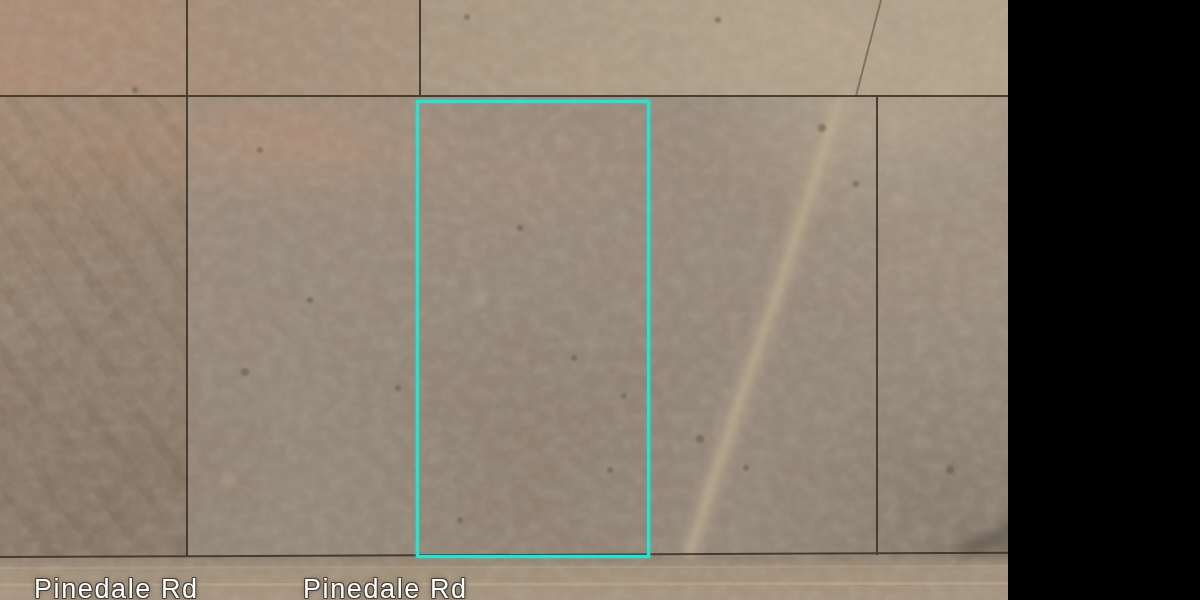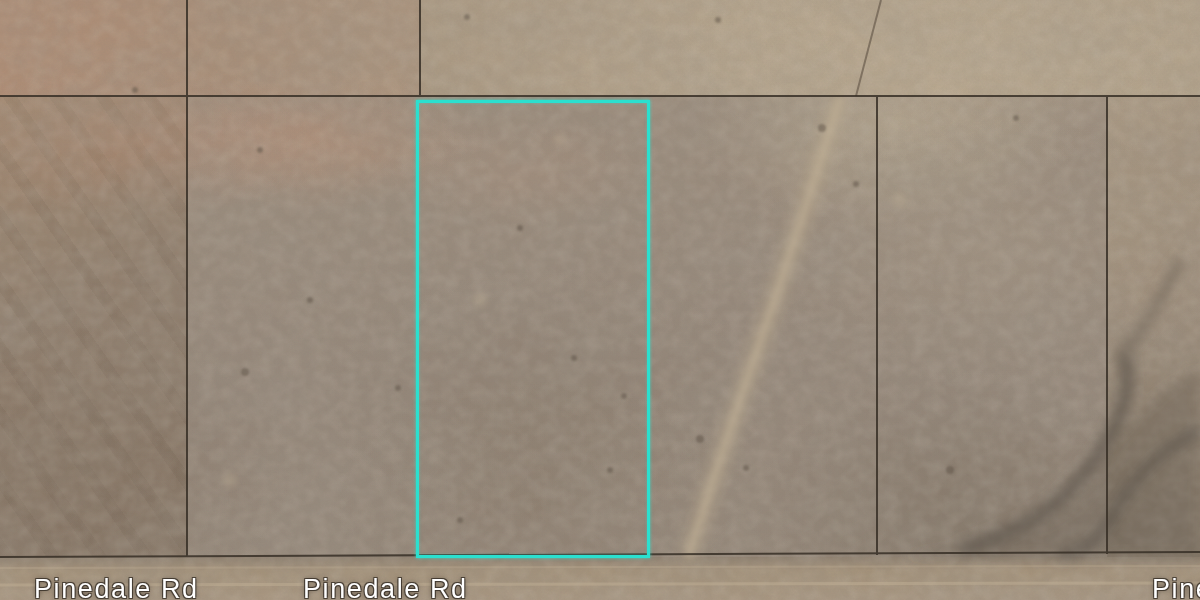--- a/index.html
+++ b/index.html
@@ -1,18 +1,18 @@
 <!DOCTYPE html>
 <html><head>
 <meta charset="utf-8">
 <style>
   html, body { margin: 0; padding: 0; background: #000; }
   #viewport {
     position: relative;
-    width: 1200px;
+    width: 1008px;
     height: 600px;
     overflow: hidden;
     font-family: "Liberation Sans", sans-serif;
     background: #9c8b78;
     cursor: grab;
   }
   #viewport * { position: absolute; }
 
   
   .terrain-base {

